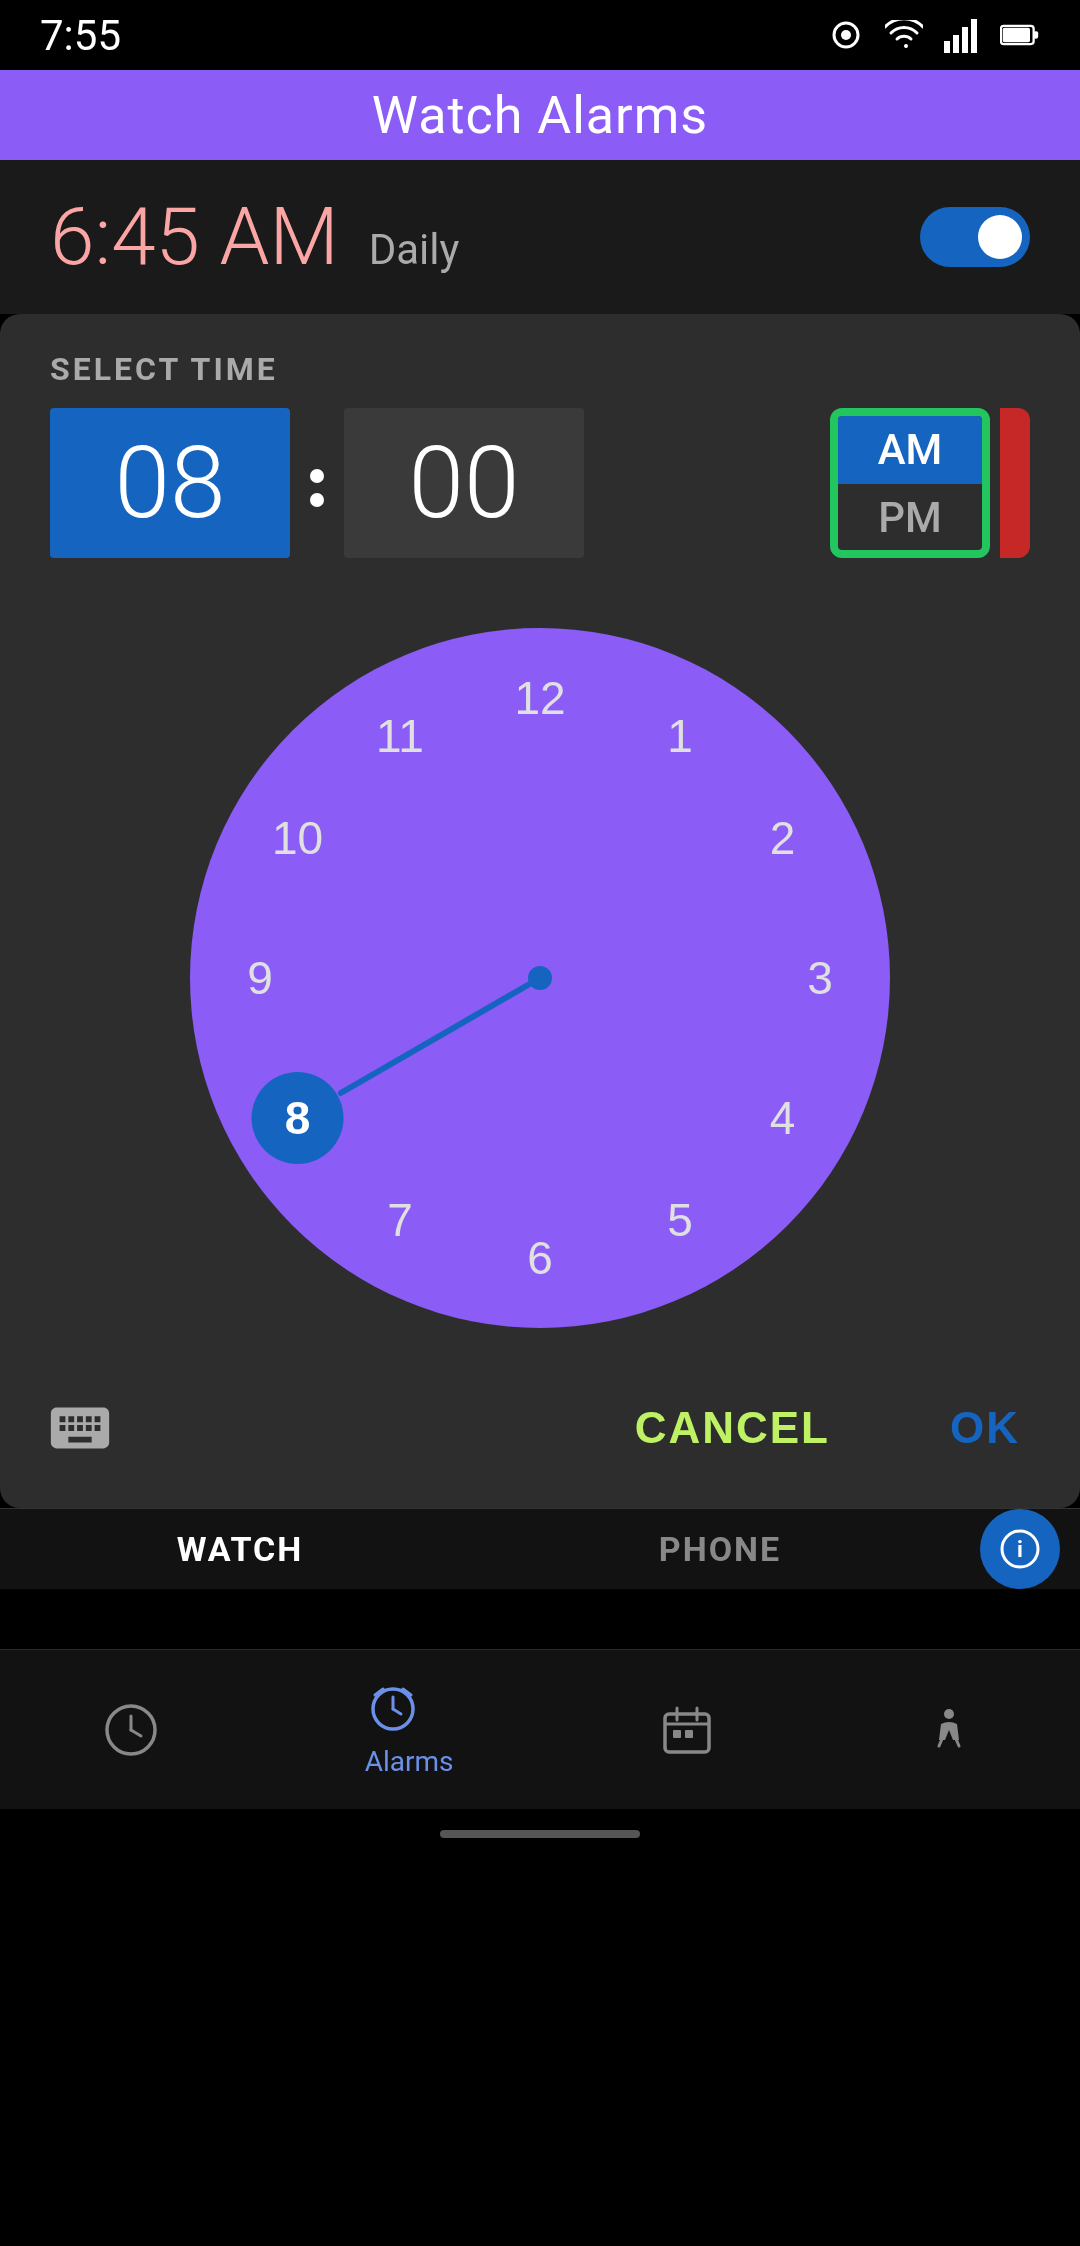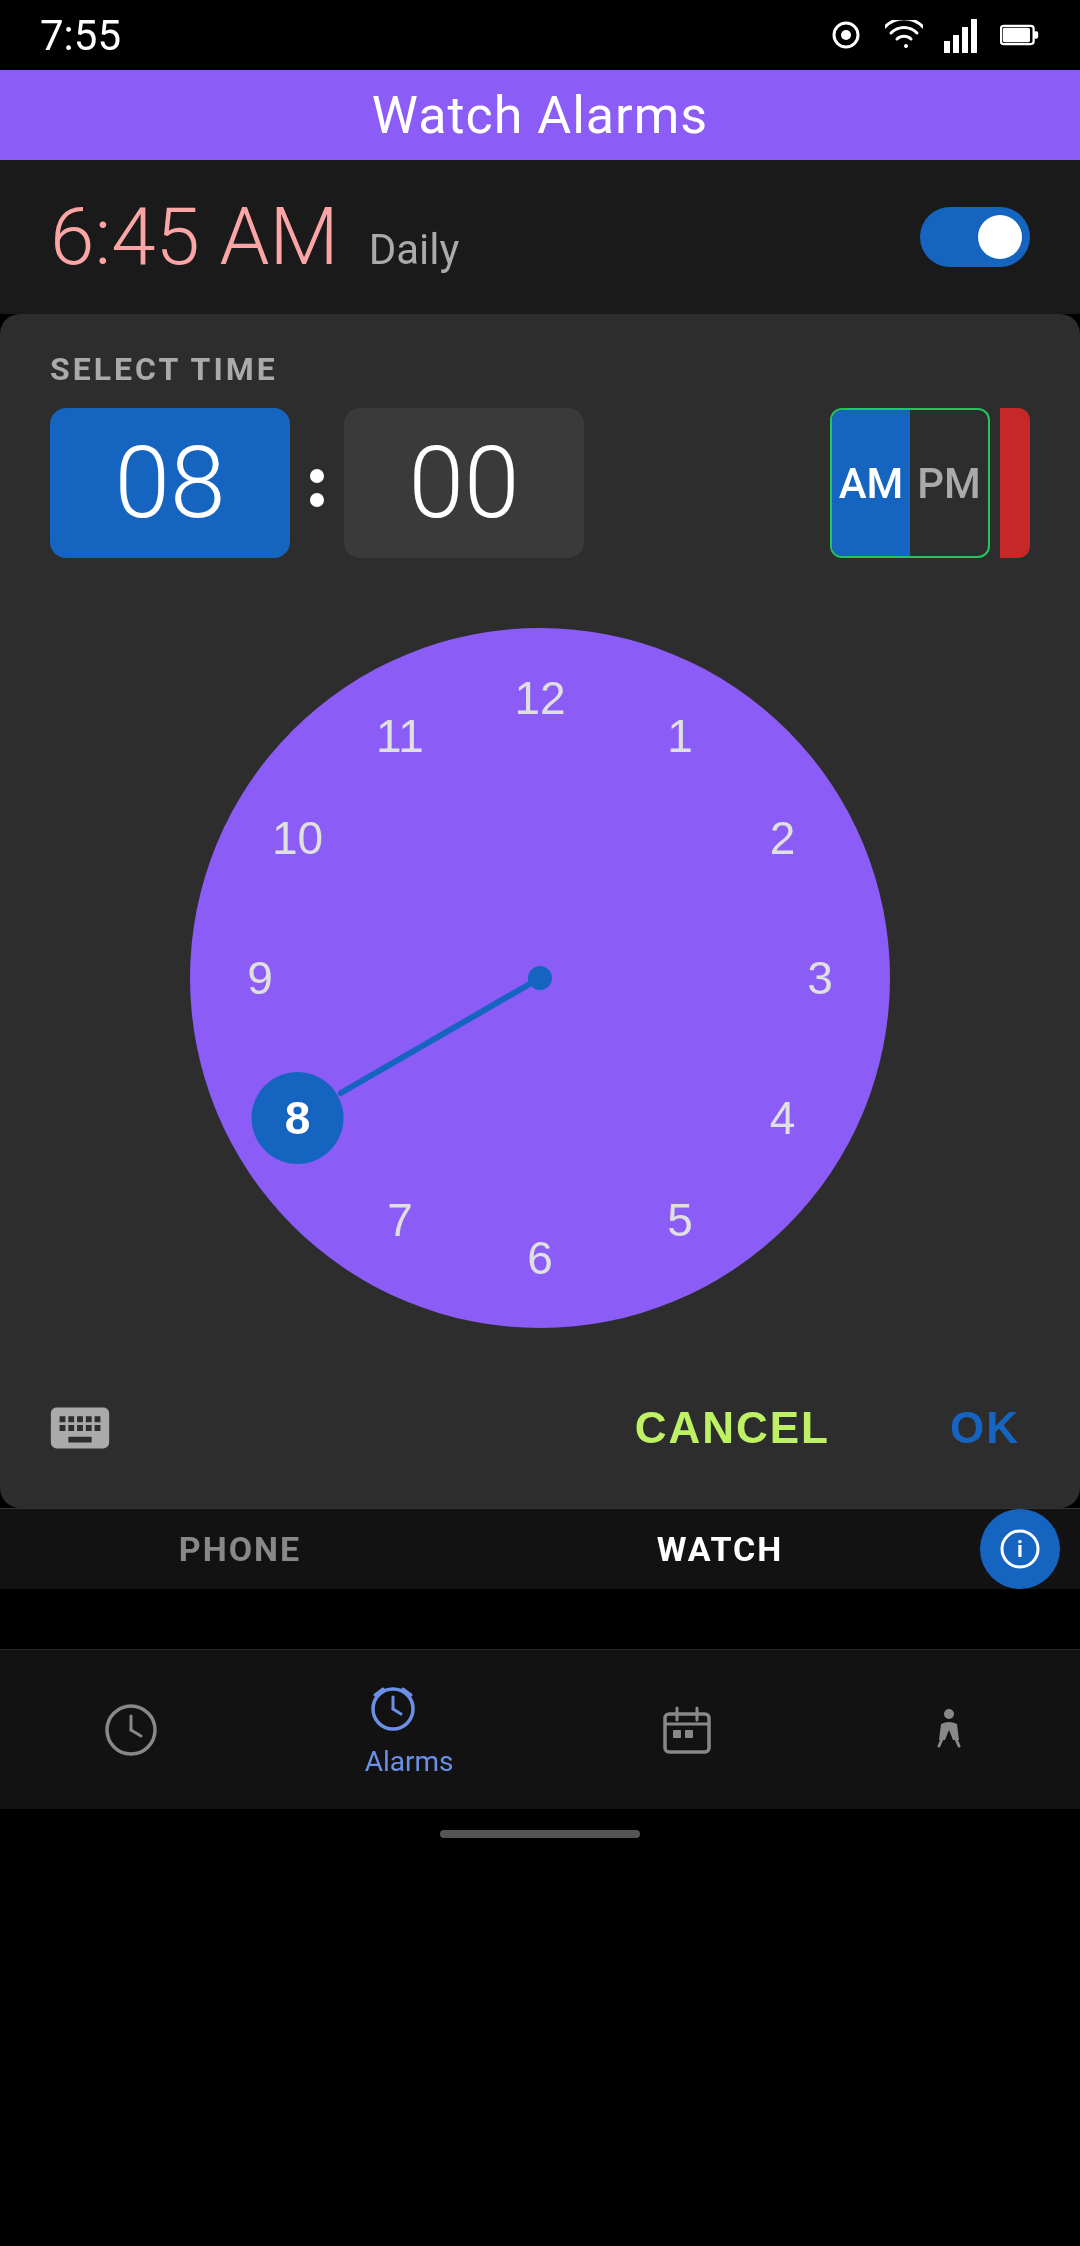--- a/index.html
+++ b/index.html
@@ -119,21 +119,21 @@
     
     .time-picker-header {
       display: flex;
       align-items: stretch;
       padding: 0 50px;
       gap: 12px;
       height: 160px;
     }
     .time-segment {
       background: #1565c0;
-      border-radius: 16px;
+      border-radius: 4px;
       display: flex;
       align-items: center;
       justify-content: center;
       cursor: pointer;
     }
     .time-segment.hours {
       width: 240px;
       height: 150px;
     }
     .time-segment.minutes {
@@ -159,22 +159,22 @@
       gap: 10px;
     }
     .colon-dot {
       width: 14px;
       height: 14px;
       background: #fff;
       border-radius: 50%;
     }
     .ampm-selector {
       display: flex;
-      flex-direction: row;
-      border: 2px solid #22c55e;
+      flex-direction: column;
+      border: 8px solid #22c55e;
       border-radius: 12px;
       overflow: hidden;
       width: 160px;
       height: 150px;
     }
     .ampm-option {
       flex: 1;
       display: flex;
       align-items: center;
       justify-content: center;
@@ -459,22 +459,22 @@
     </div>
     <div class="action-buttons">
       <button class="action-btn cancel-btn">CANCEL</button>
       <button class="action-btn ok-btn">OK</button>
     </div>
   </div>
 
 </div>
 
 <div class="bottom-source-tabs">
+  <div class="source-tab active">WATCH</div>
   <div class="source-tab">PHONE</div>
-  <div class="source-tab active">WATCH</div>
   <div class="info-circle-btn">
     <svg width="40" height="40" viewBox="0 0 40 40" fill="white">
       <circle cx="20" cy="20" r="18" fill="none" stroke="white" stroke-width="3"></circle>
       <text x="20" y="28" text-anchor="middle" font-size="22" font-weight="bold" fill="white">i</text>
     </svg>
   </div>
 </div>
 
 <div style="height: 60px; background: #000;"></div>
 

